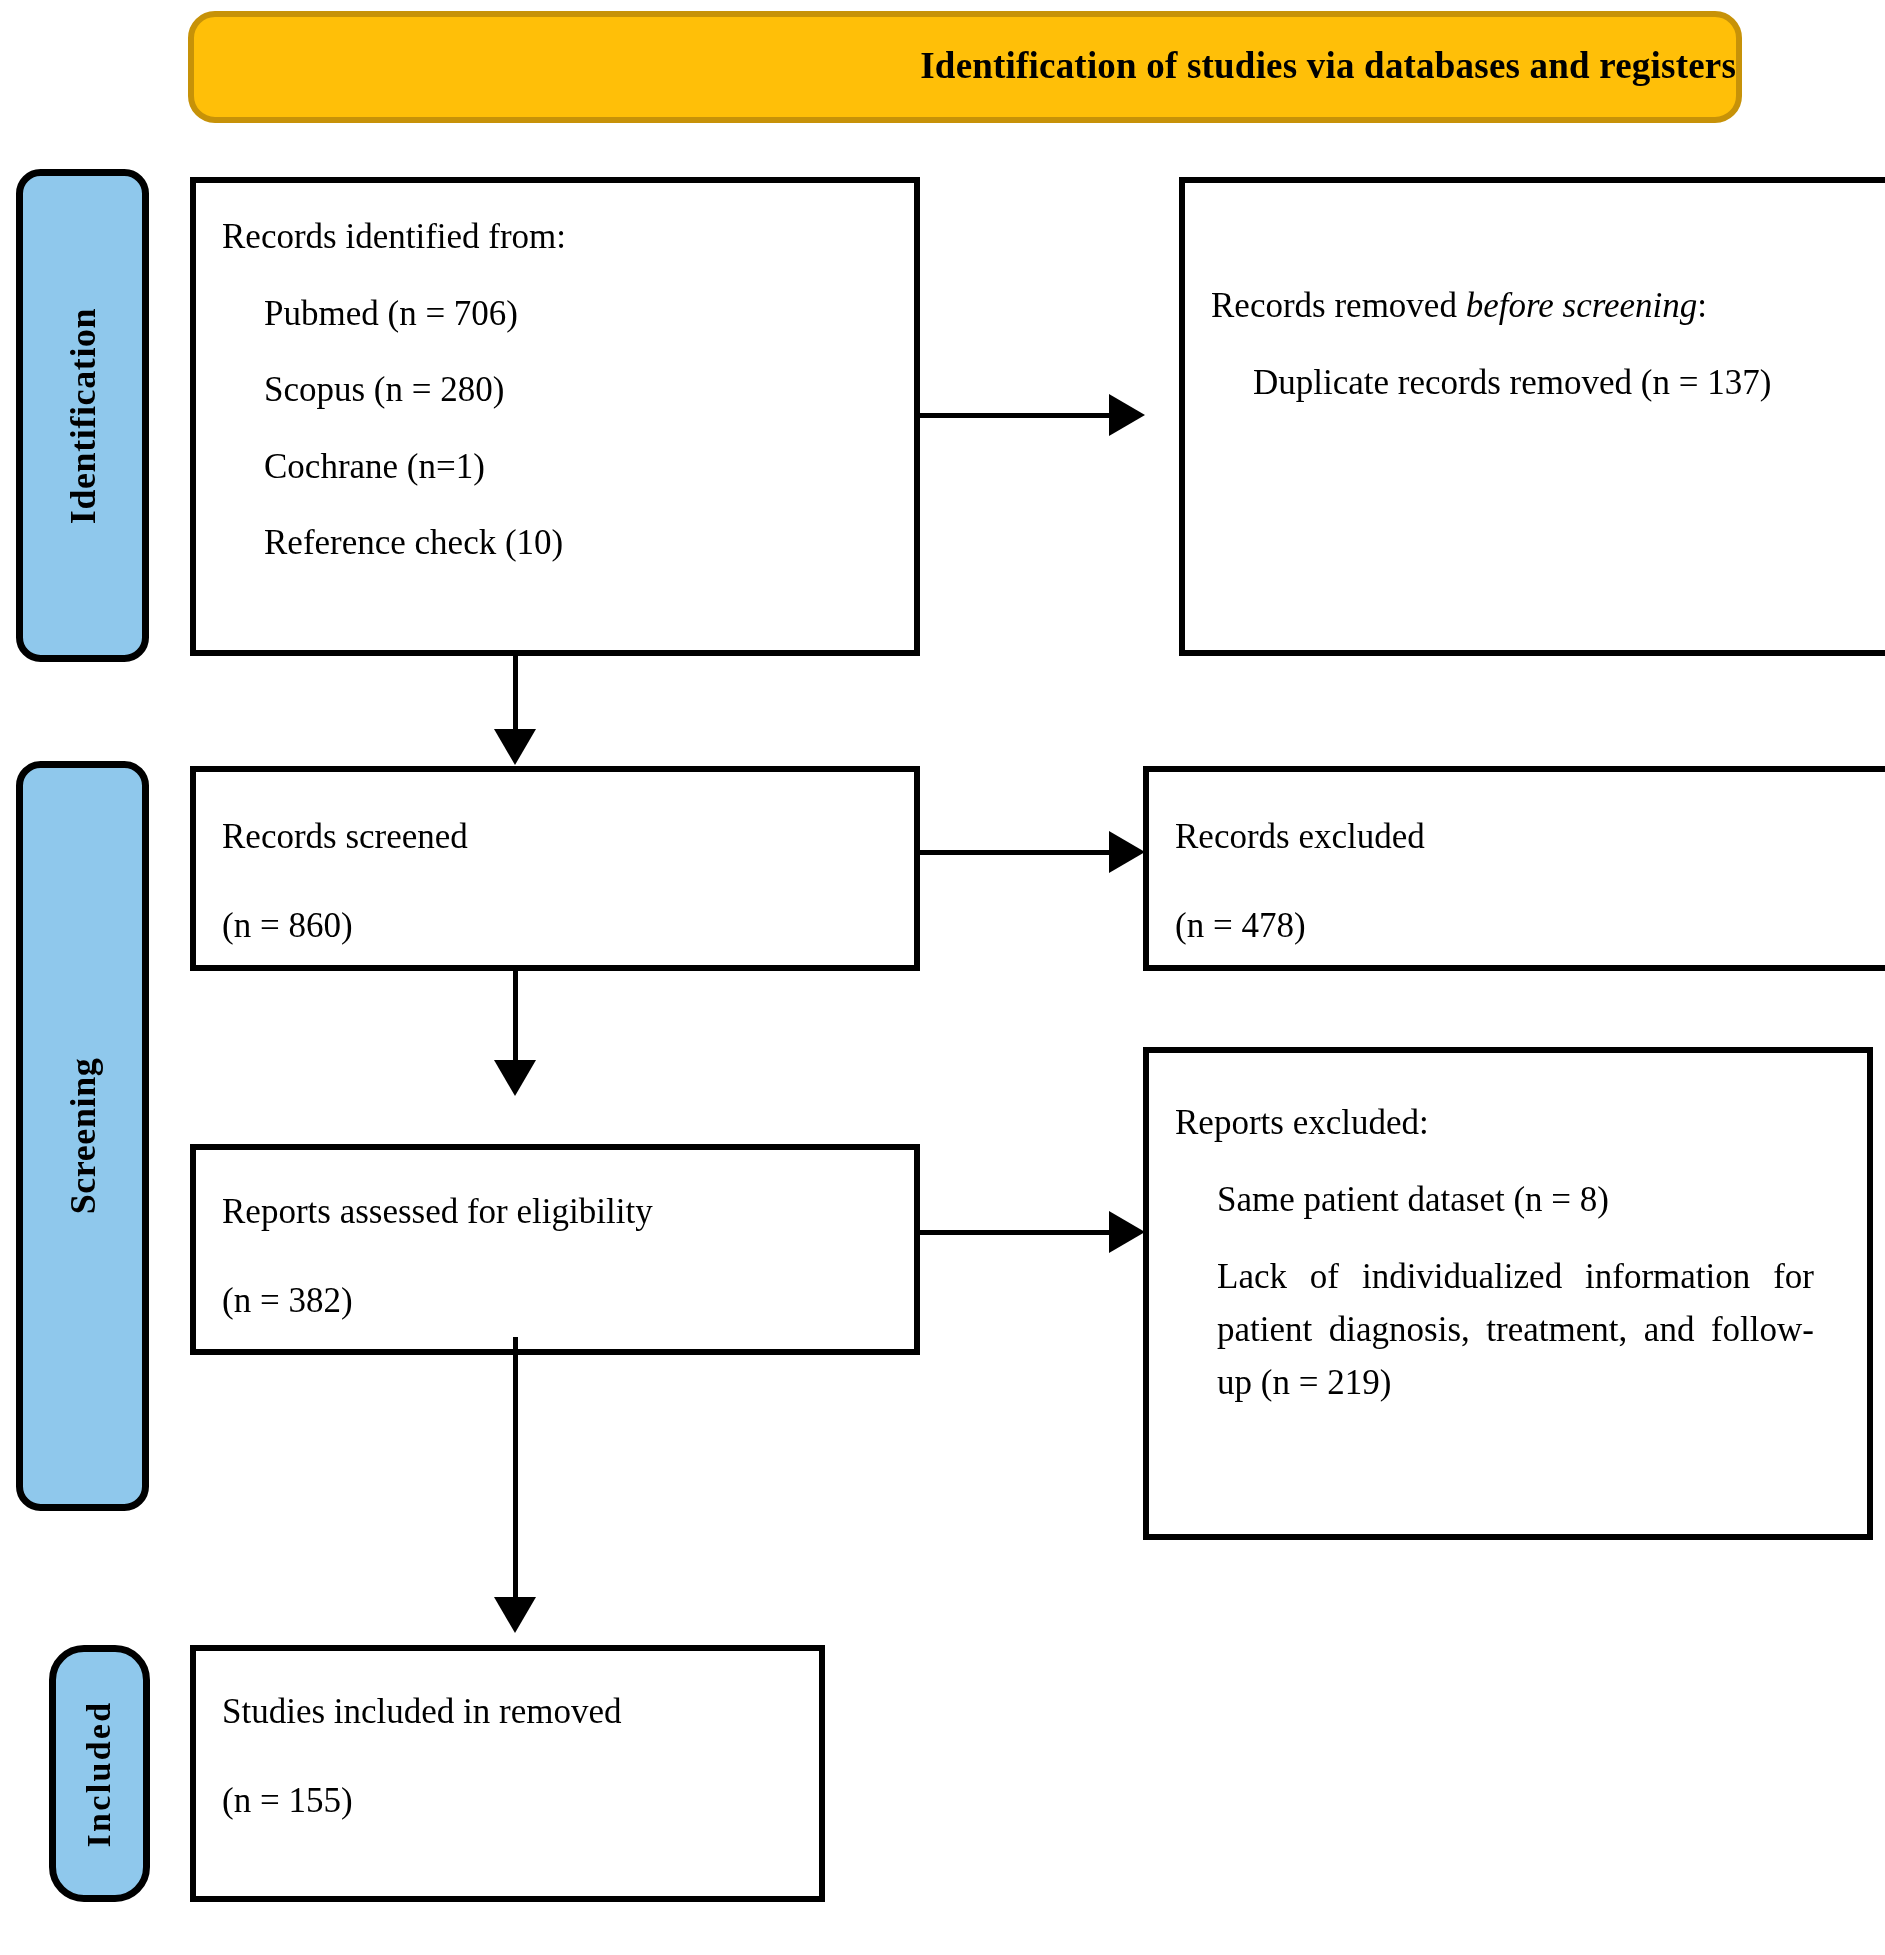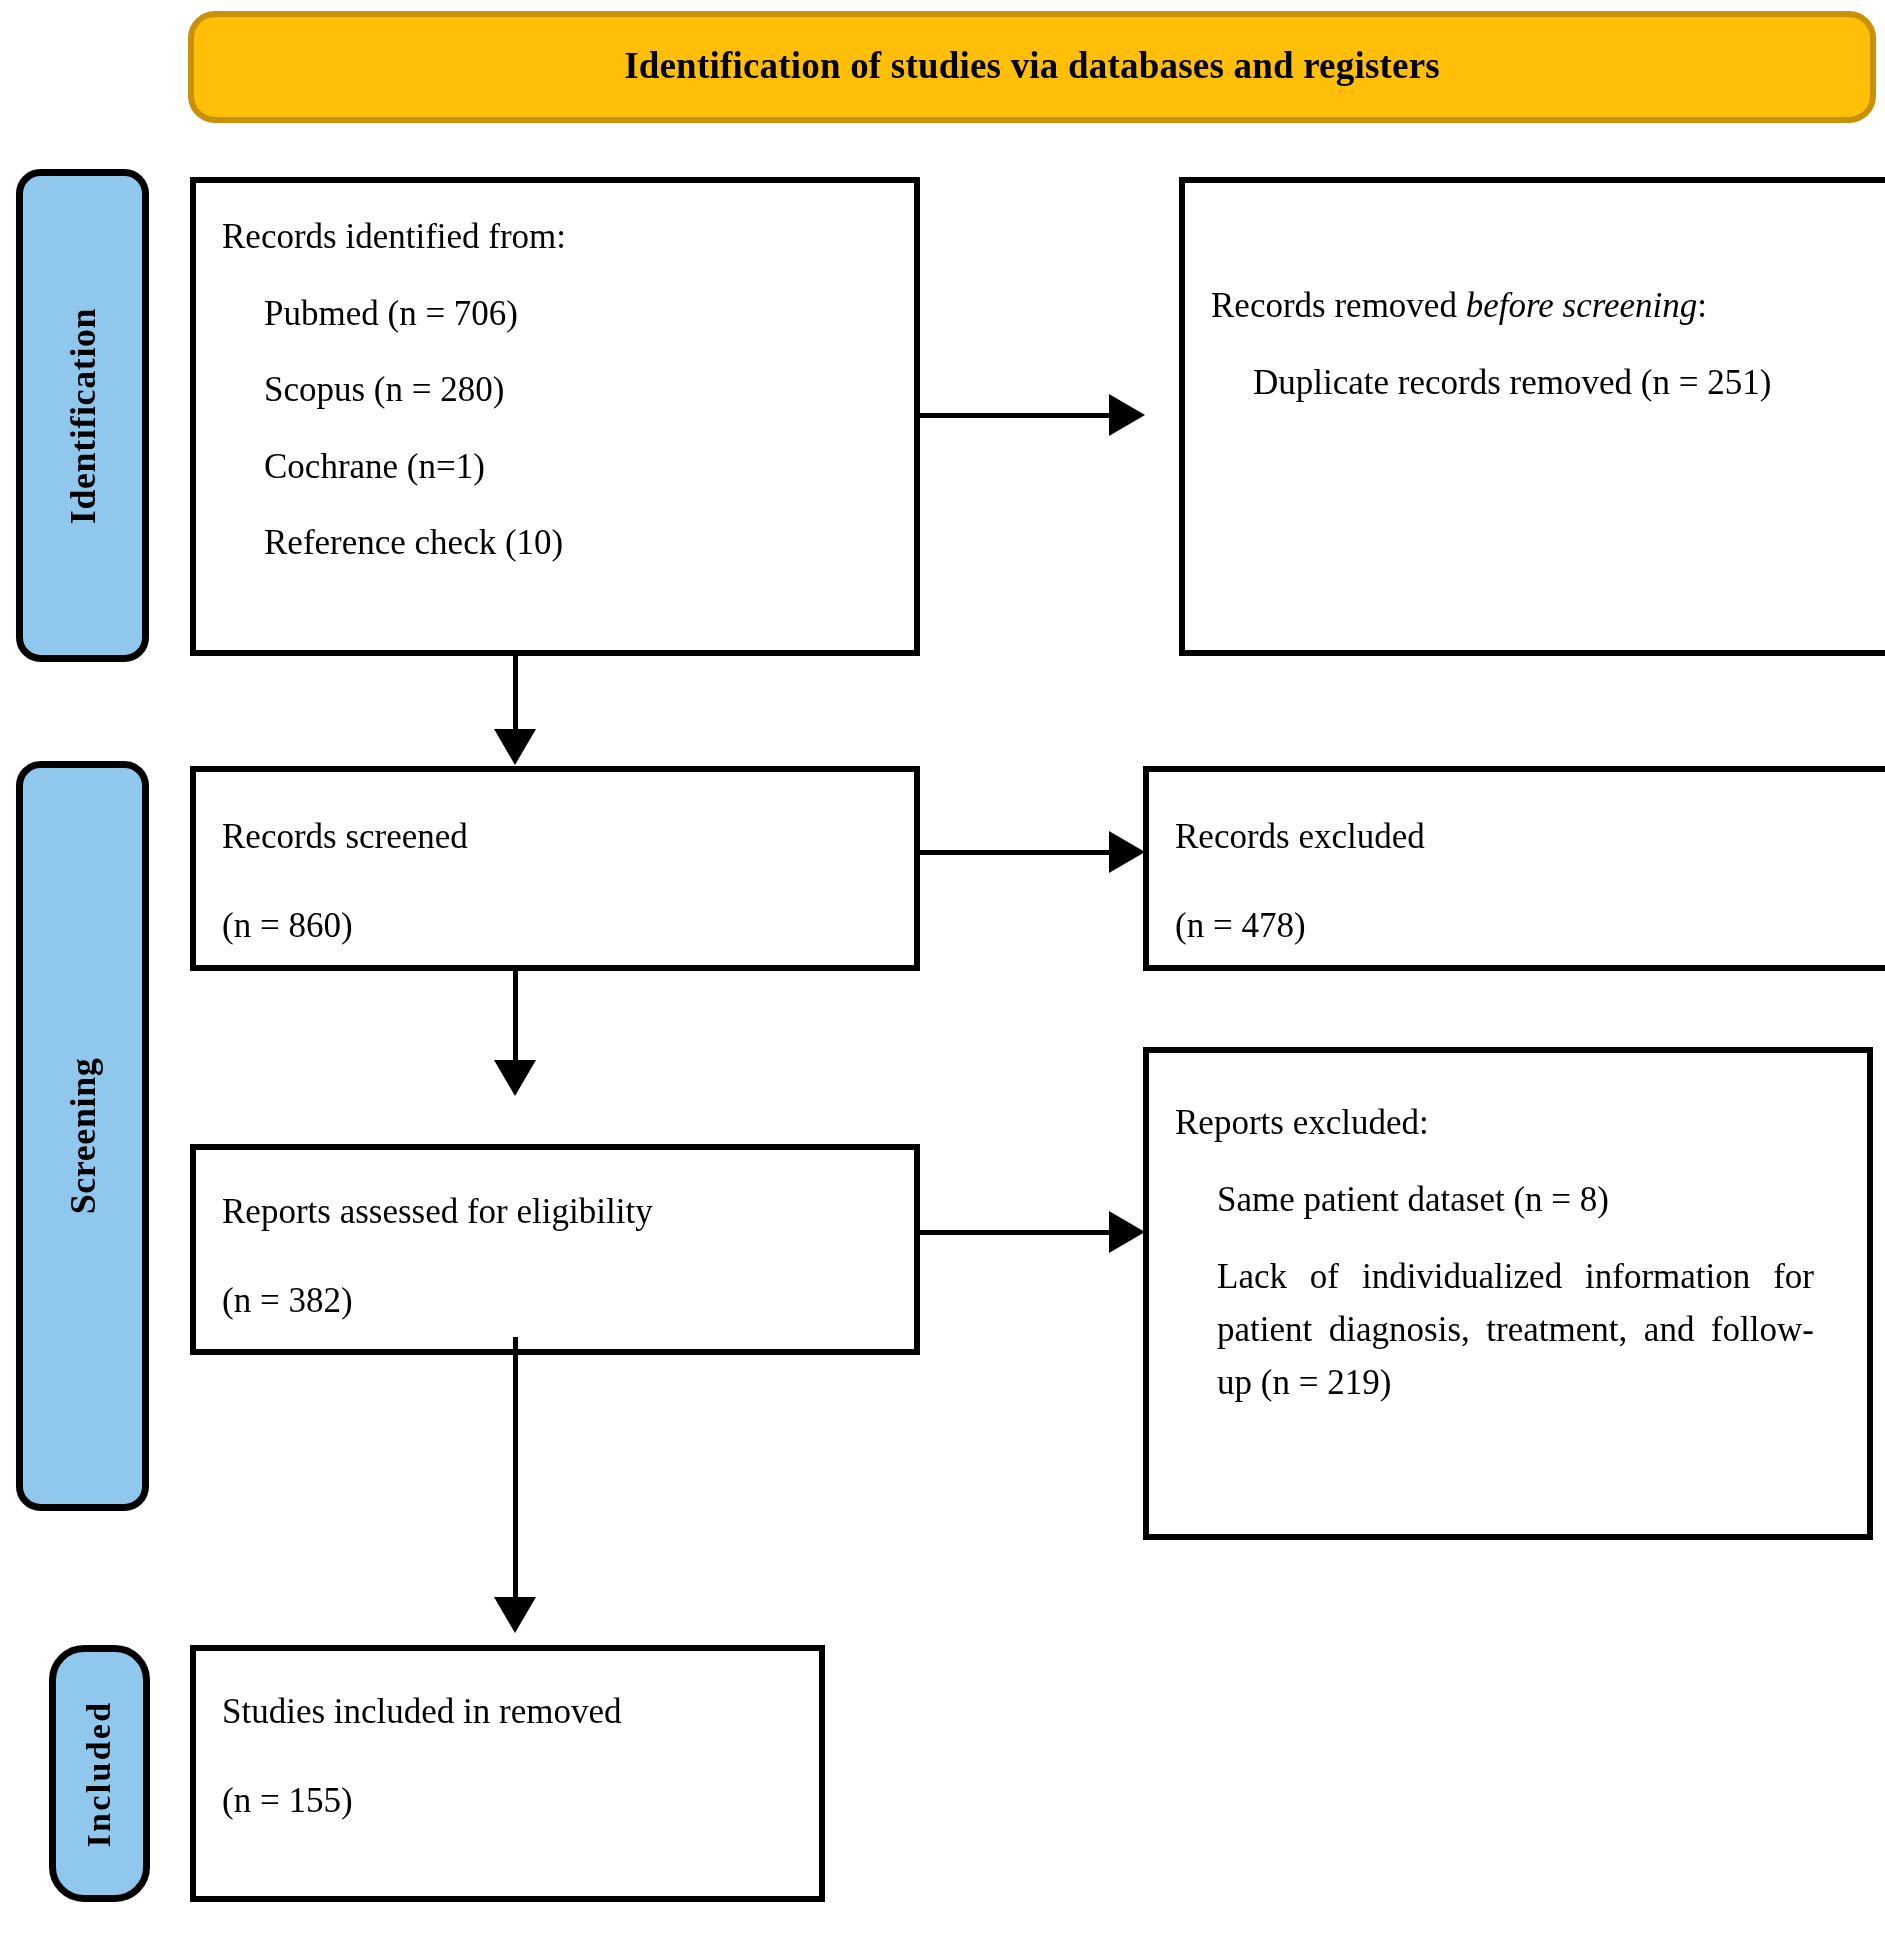--- a/index.html
+++ b/index.html
@@ -16,29 +16,29 @@
     height: 1955px;
     background: #ffffff;
     overflow: hidden;
   }
 
   
   .banner {
     position: absolute;
     left: 188px;
     top: 10.5px;
-    width: 1688px;
+    width: 1554px;
     height: 112px;
     background: #FFBF08;
     border: 6.4px solid #C79208;
     border-radius: 27px;
     box-sizing: border-box;
     display: flex;
     align-items: center;
-    justify-content: center;
+    justify-content: flex-end;
   }
   .banner-title {
     font-size: 37px;
     font-weight: bold;
     color: #000000;
     letter-spacing: 0.2px;
     text-align: center;
     line-height: 1.1;
   }
 
@@ -144,21 +144,21 @@
       <span class="box-line indent spaced">Pubmed (n = 706)</span>
       <span class="box-line indent spaced">Scopus (n = 280)</span>
       <span class="box-line indent spaced">Cochrane (n=1)</span>
       <span class="box-line indent spaced">Reference check (10)</span>
     </div>
   </div>
 
   <div class="flow-box" style="left:1179px; top:177px; width:730px; height:479px;">
     <div class="box-text" style="padding-top:69px;">
       <span class="box-line"><span>Records removed </span><span class="ital">before screening</span><span>:</span></span>
-      <span class="box-line justified spaced" style="display:block; width:597px;">Duplicate records removed (n = 251)</span>
+      <span class="box-line justified spaced" style="display:block; width:597px;">Duplicate records removed (n = 137)</span>
     </div>
   </div>
 
   <div class="conn conn-h" style="left:920px; top:413px; width:193px;"></div>
   <div class="arrow-right" style="left:1109px; top:394px;"></div>
 
   <div class="conn conn-v" style="left:513px; top:656px; width:4.7px; height:78px;"></div>
   <div class="arrow-down" style="left:494px; top:729px;"></div>
 
   <div class="flow-box" style="left:190px; top:766px; width:730px; height:205px;">

